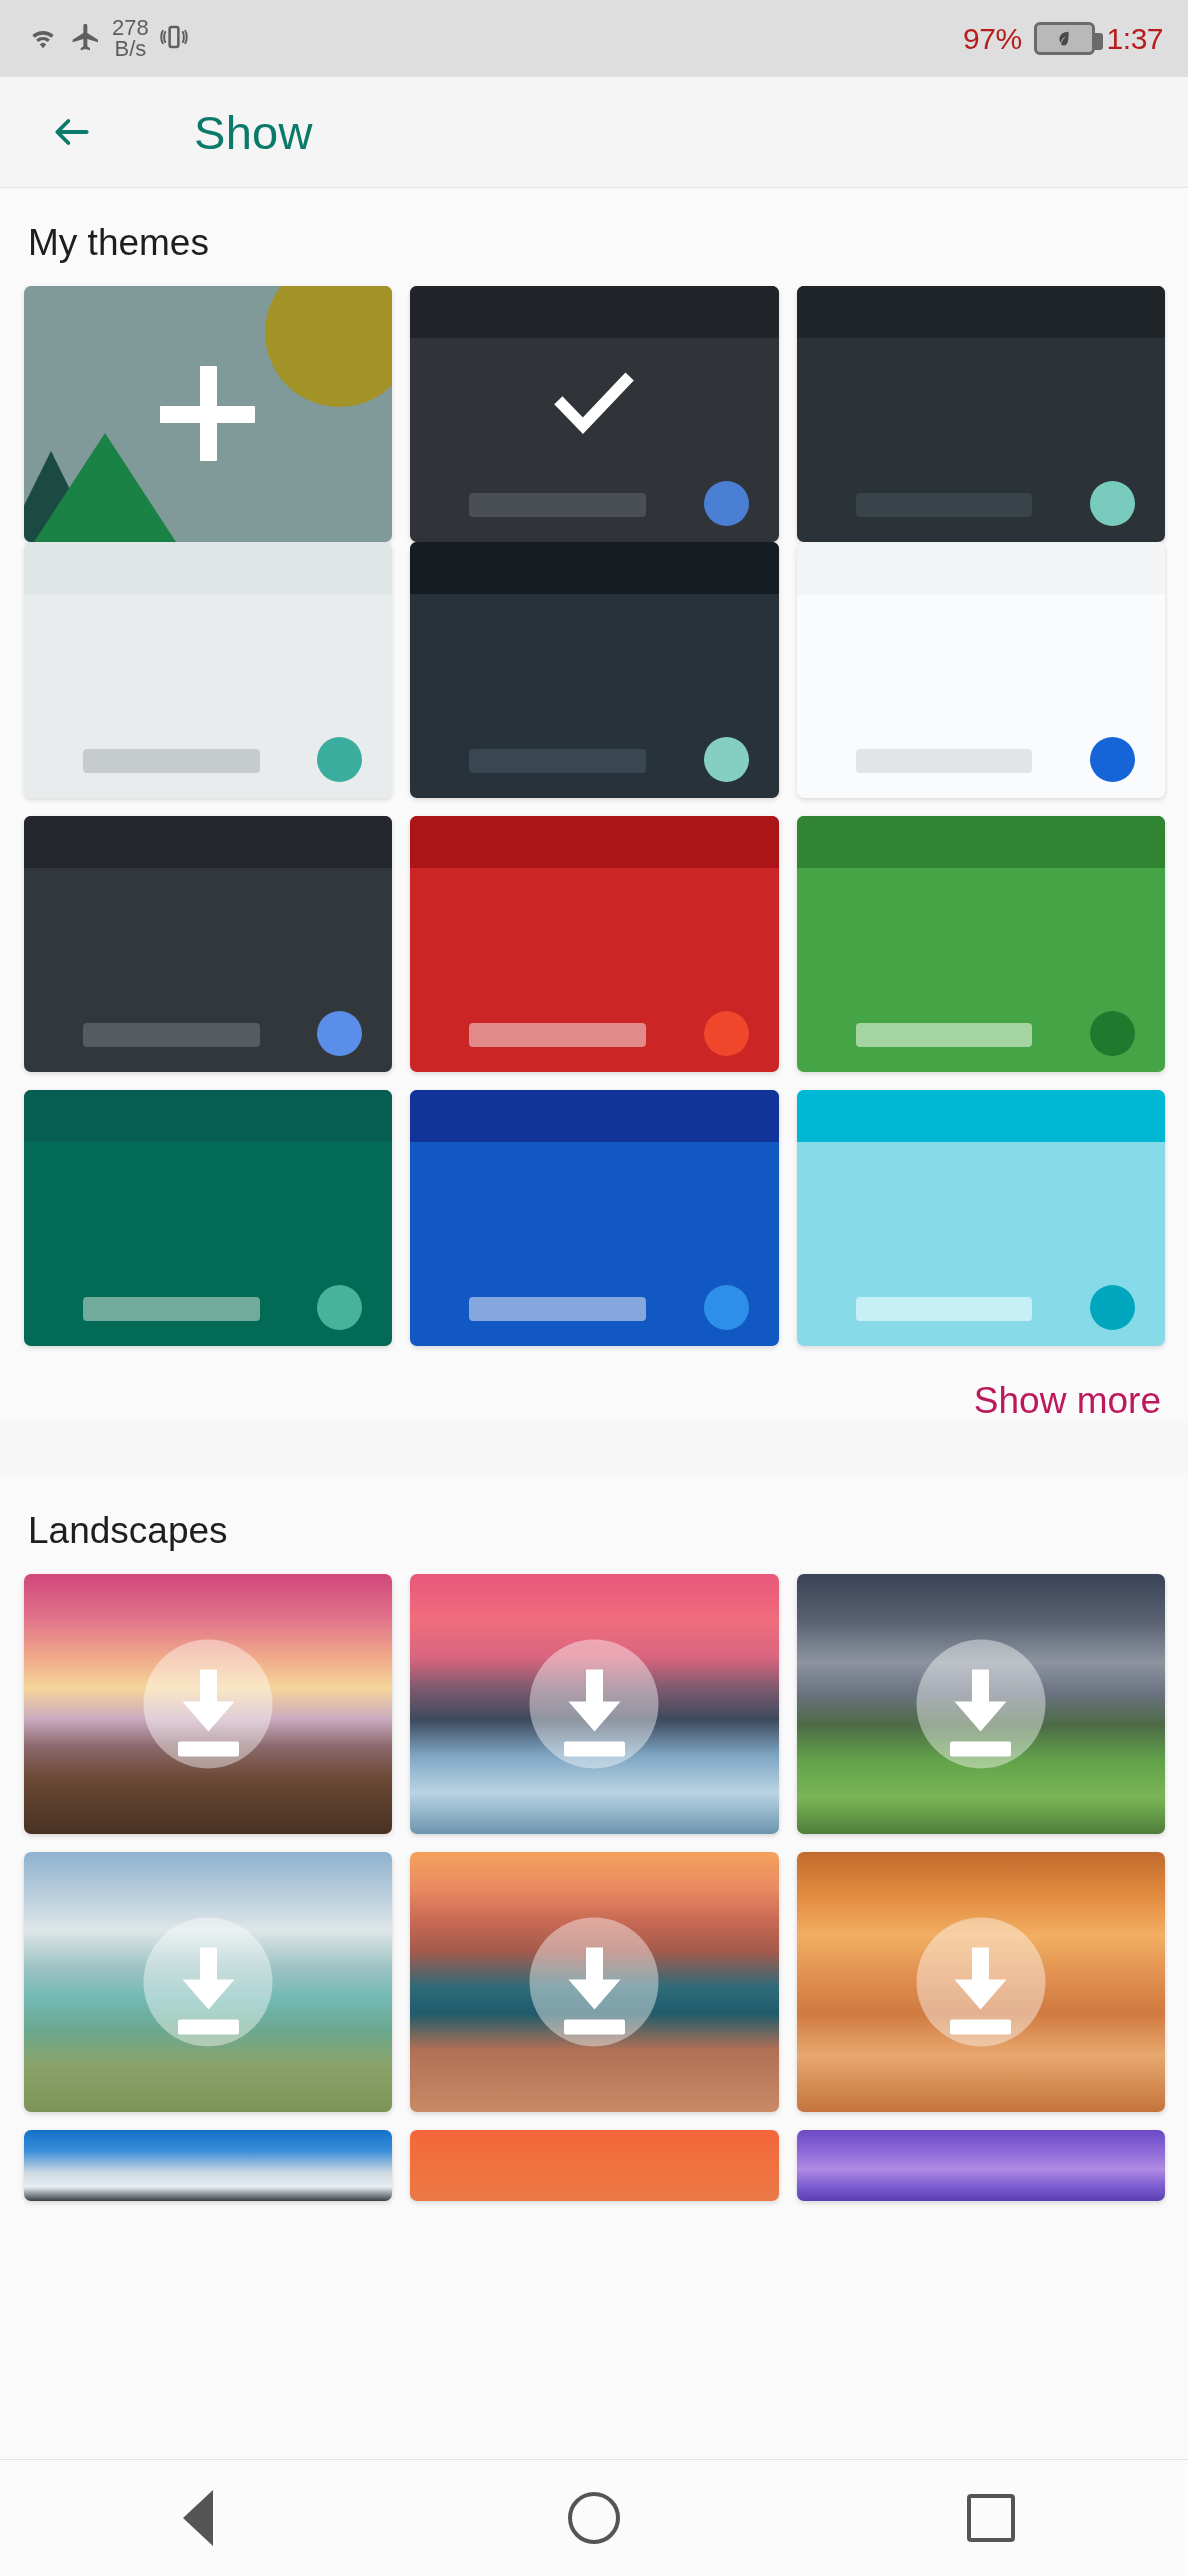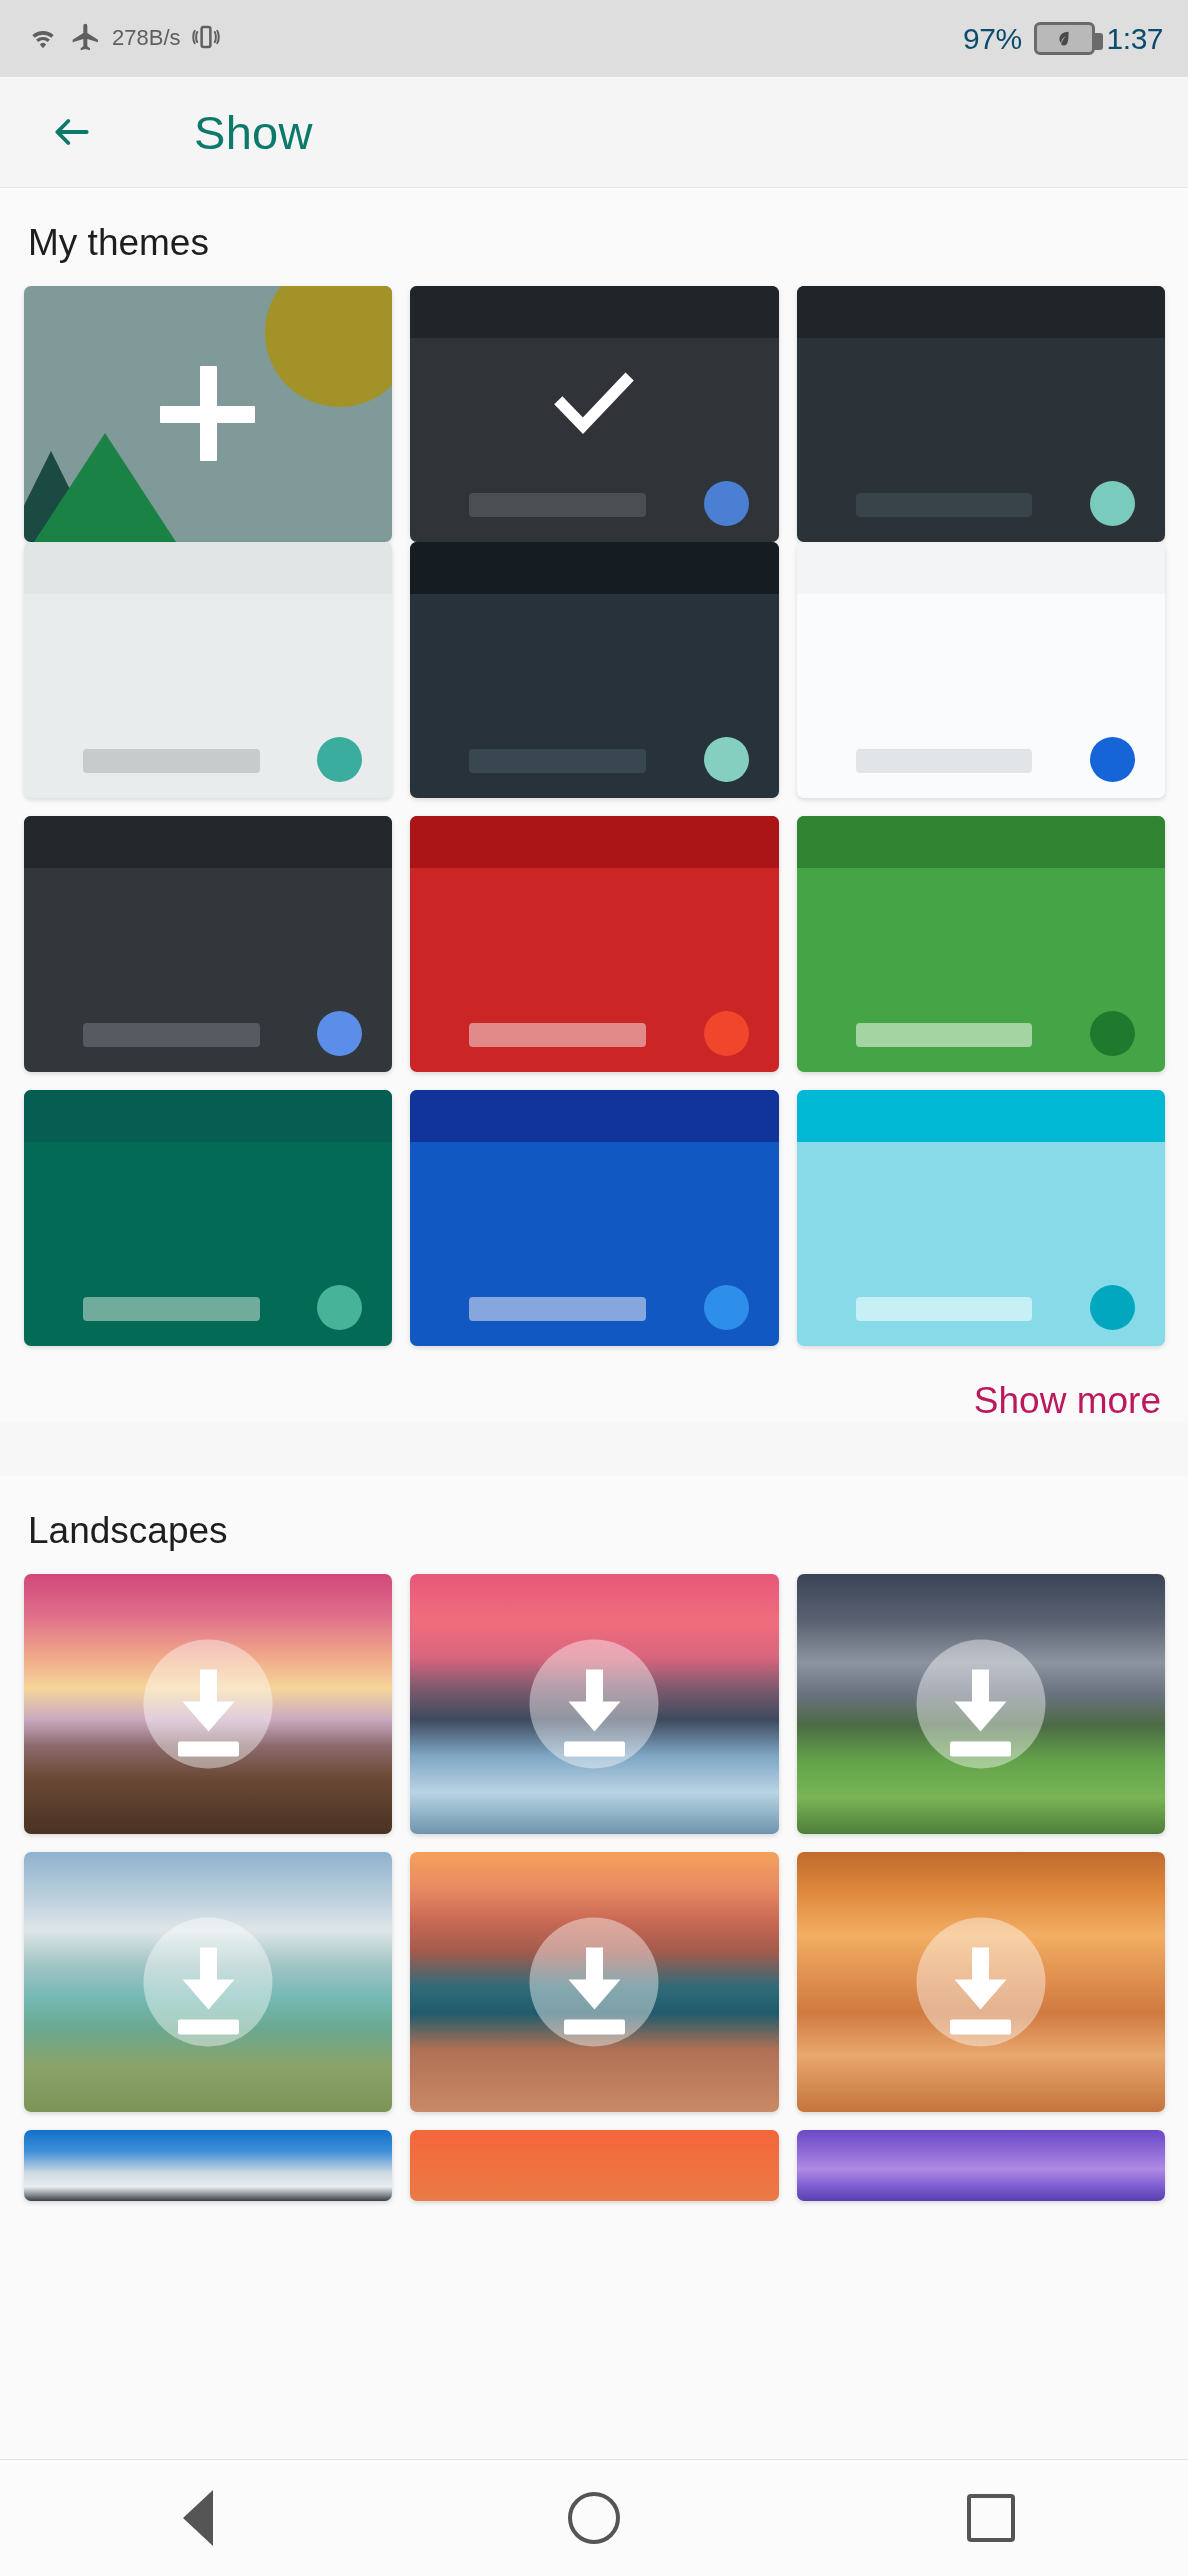--- a/index.html
+++ b/index.html
@@ -14,22 +14,22 @@
   
   .statusbar{
     height:77px; width:100%;
     background:#dedede;
     display:flex; align-items:center;
     padding:0 26px;
     color:#5a5a5a;
   }
   .sb-left{ display:flex; align-items:center; gap:10px; }
   .sb-right{ margin-left:auto; display:flex; align-items:center; gap:12px; }
-  .sb-text{ font-size:30px; color:#0c4a6e; letter-spacing:-0.5px; }
-  .netspeed{ display:flex; line-height:0.95; align-items:center; font-size:22px; color:#5f5f5f;}
+  .sb-text{ font-size:30px; color:#b91c1c; letter-spacing:-0.5px; }
+  .netspeed{ display:flex; flex-direction:column; line-height:0.95; align-items:center; font-size:22px; color:#5f5f5f;}
   .battery{
     width:61px;height:33px;border:3px solid #6a6a6a;border-radius:6px;
     position:relative; display:flex; align-items:center; justify-content:center;
     background:#b9b9b9;
   }
   .battery:after{
     content:""; position:absolute; right:-11px; top:8px;
     width:8px;height:17px;background:#6a6a6a;border-radius:0 3px 3px 0;
   }
 

